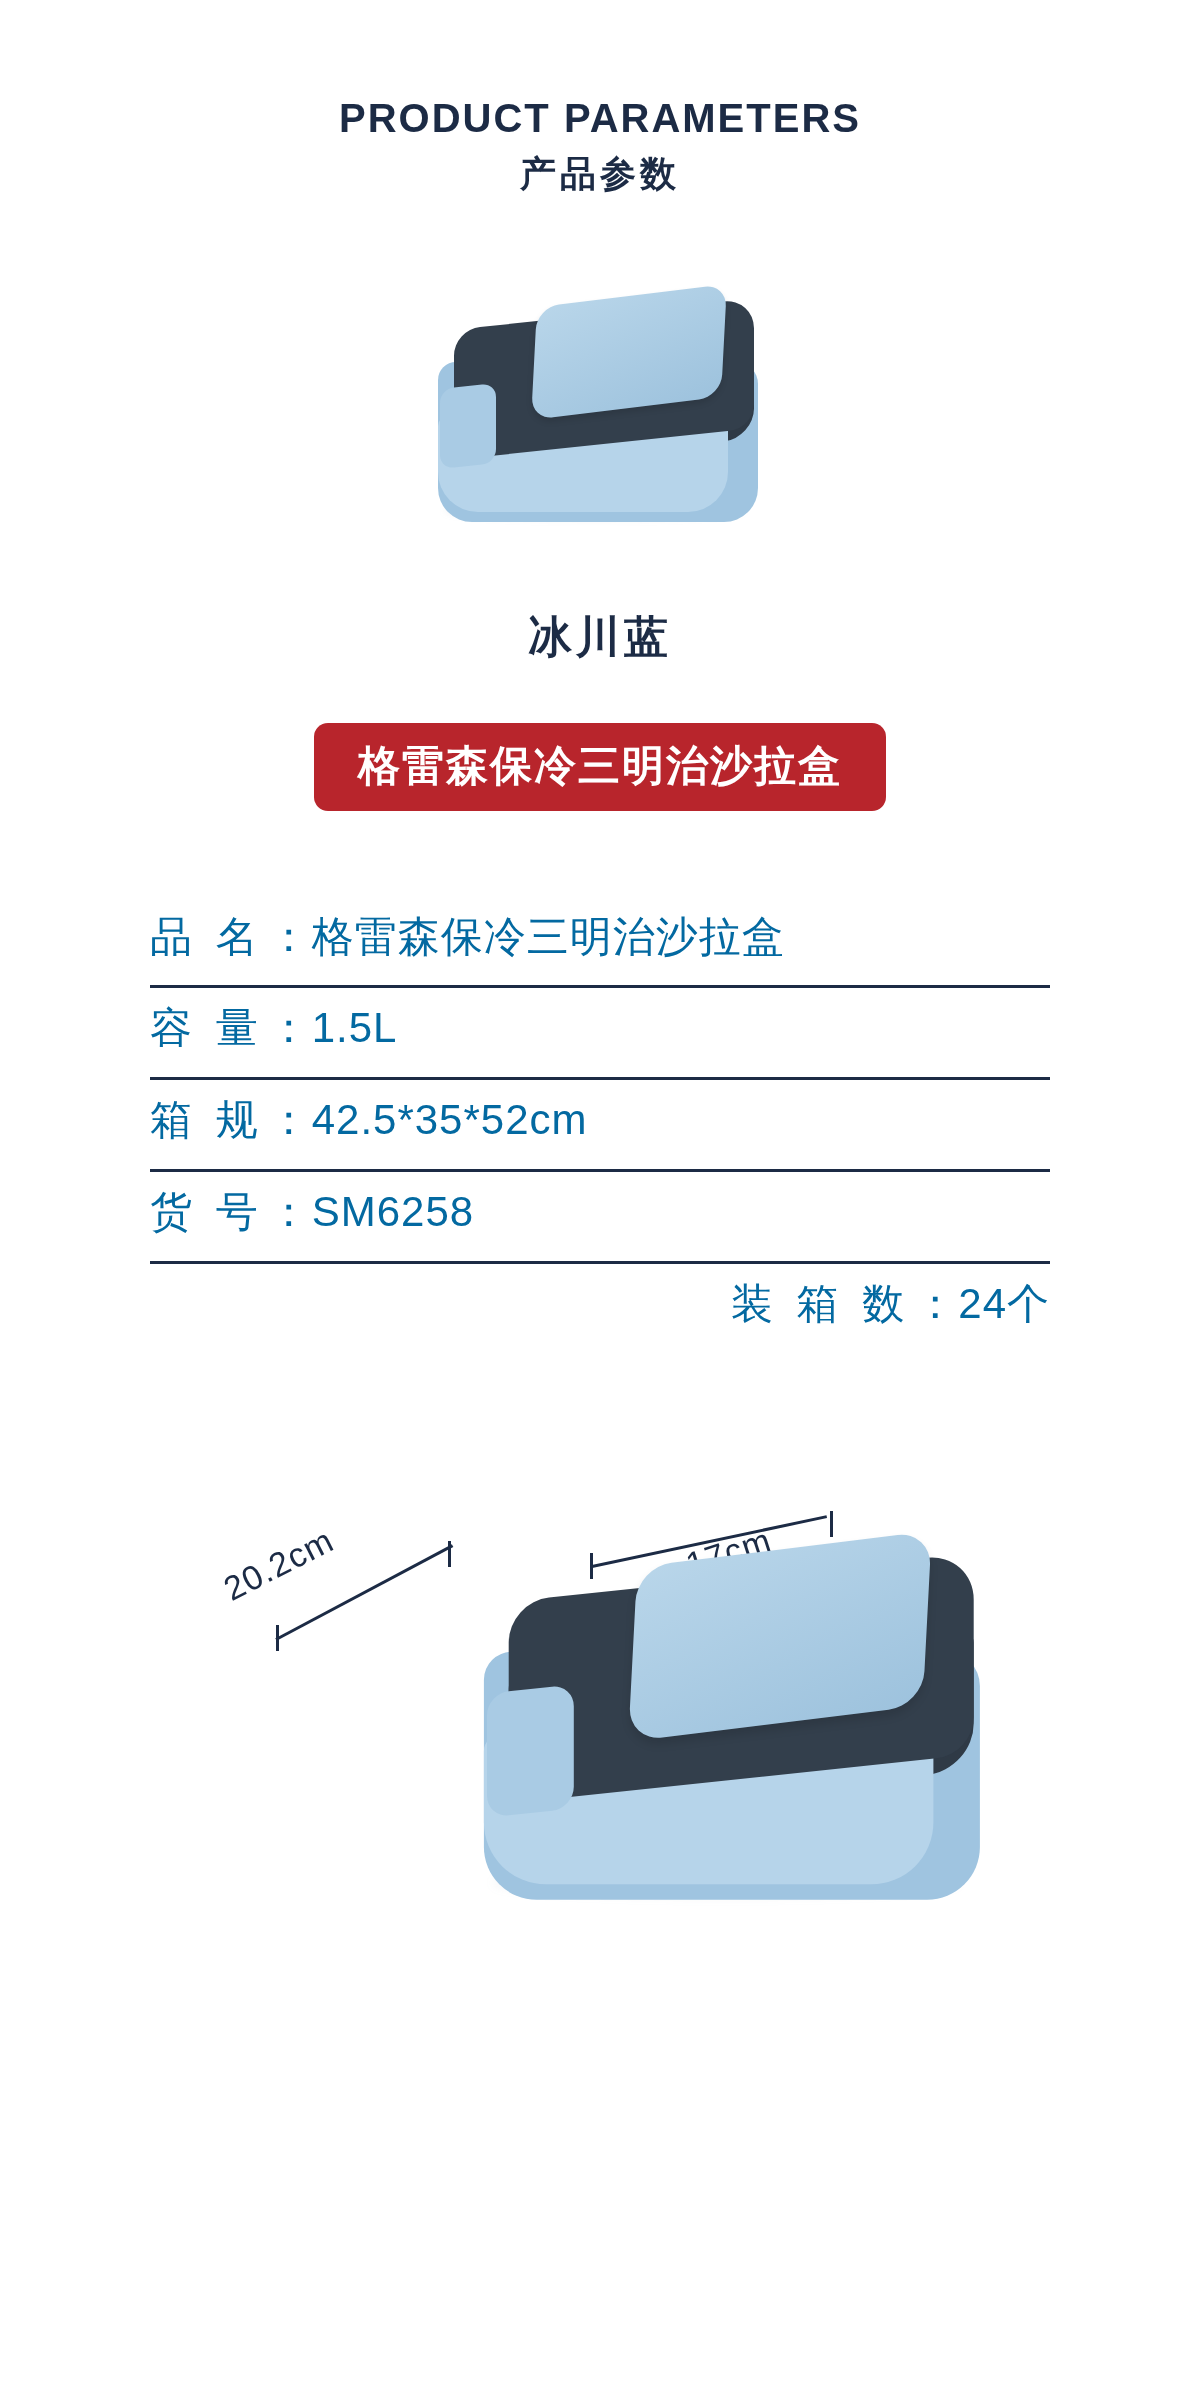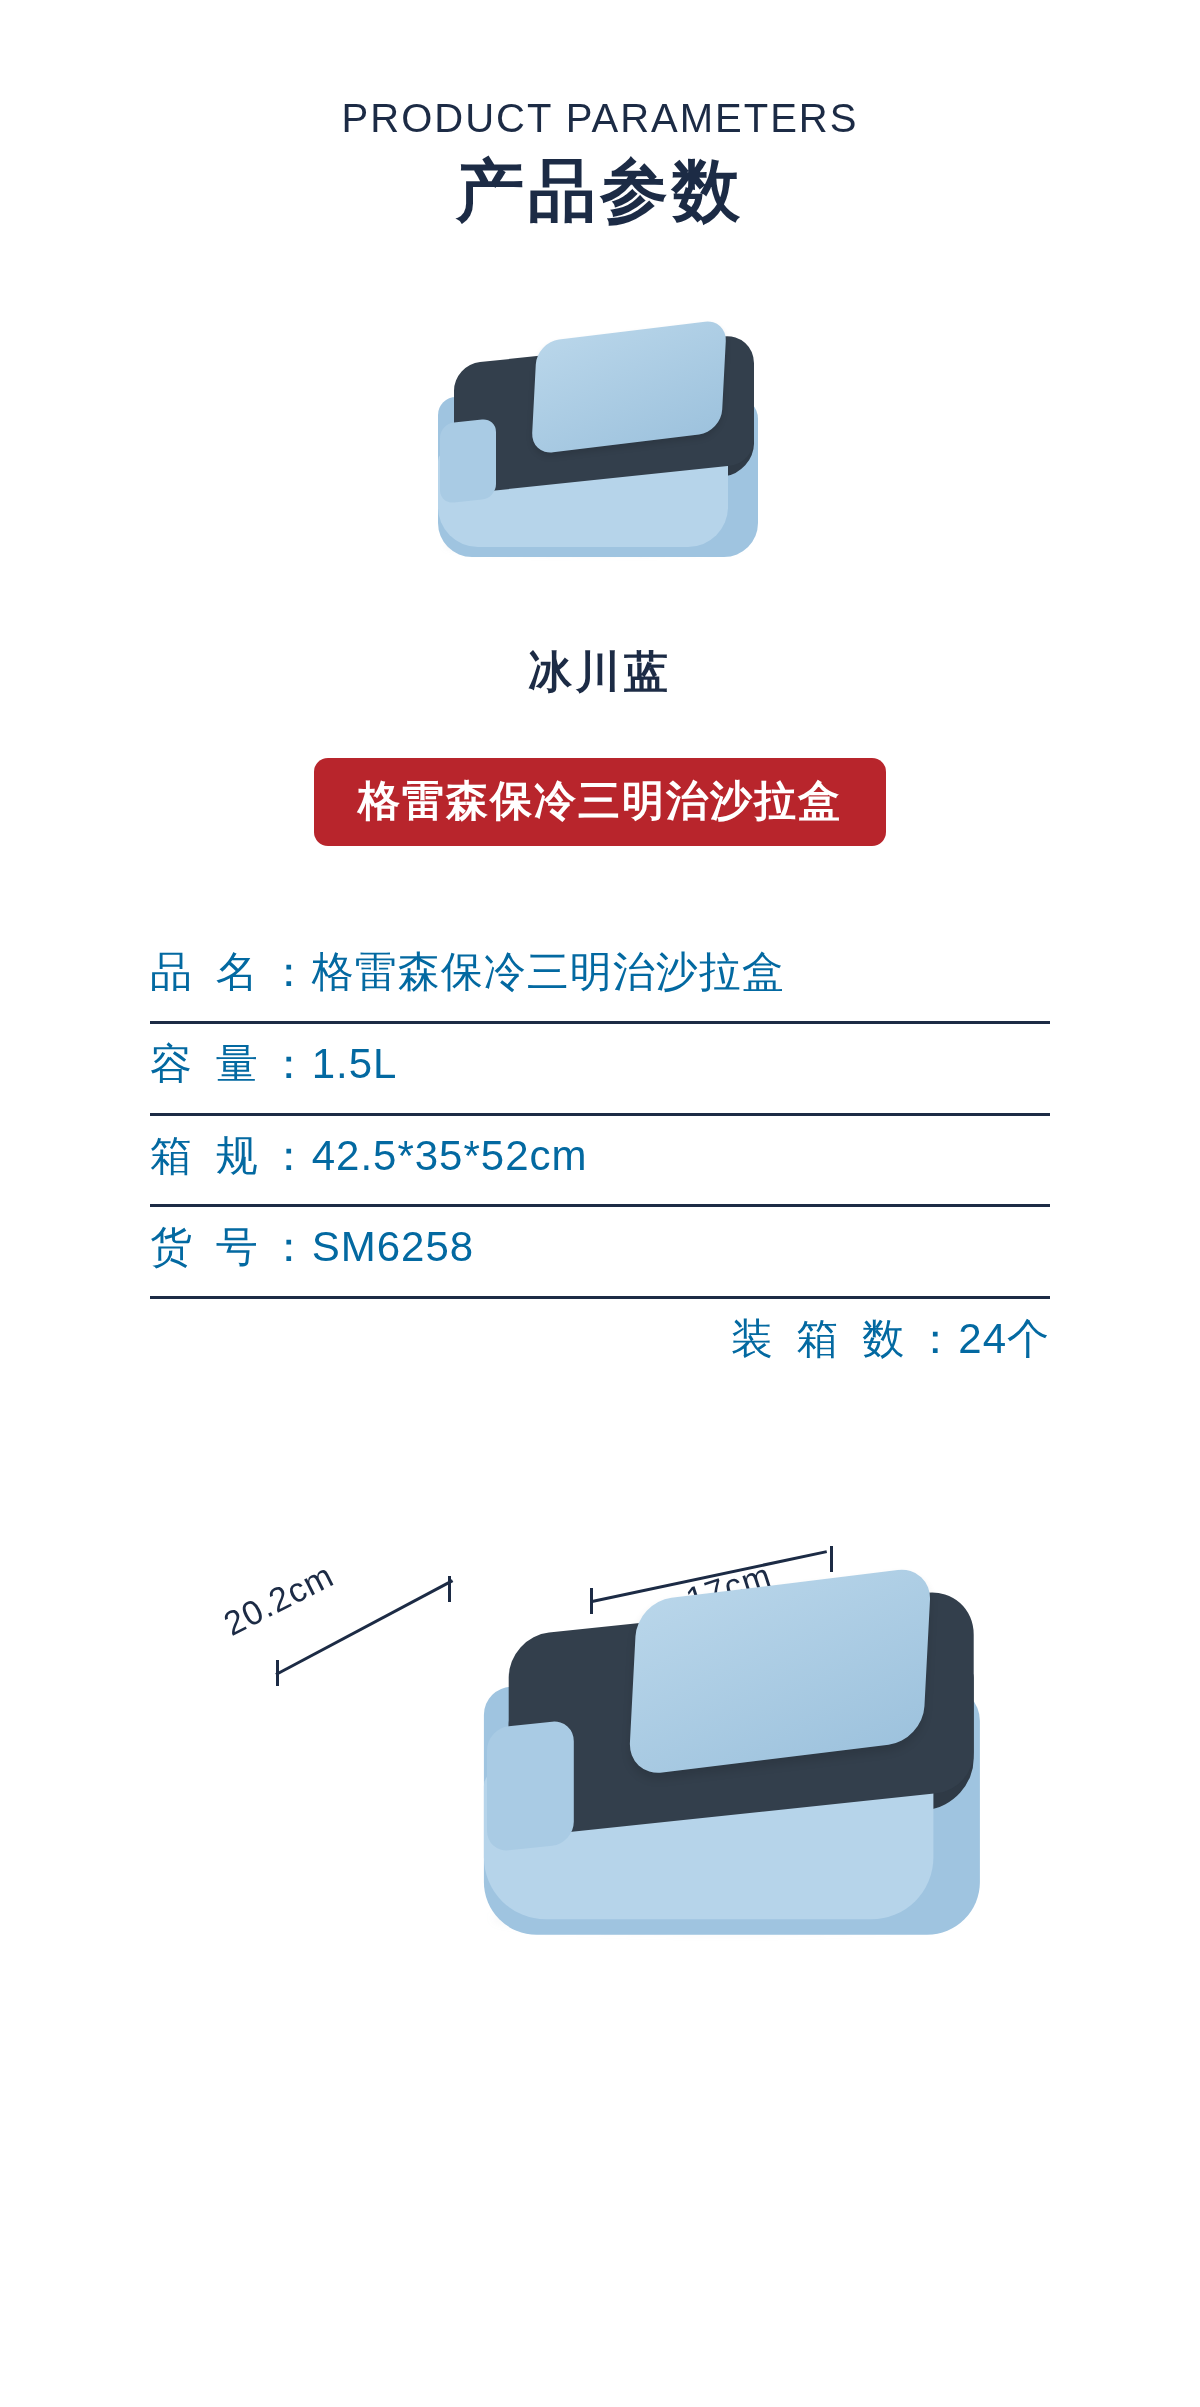--- a/index.html
+++ b/index.html
@@ -24,33 +24,32 @@
     position: relative;
   }
 
   
   .header {
     padding-top: 96px;
     text-align: center;
   }
   .header-en {
     font-size: 40px;
-    font-weight: normal;
+    font-weight: bold;
     letter-spacing: 2px;
     color: #1c2b45;
     line-height: 1.1;
   }
   .header-cn {
     margin-top: 14px;
-    font-size: 68px;
+    font-size: 36px;
     font-weight: bold;
     color: #1c2b45;
     letter-spacing: 4px;
     line-height: 1.1;
-    font-family: Liberation Serif, serif;
   }
 
   
   .variants {
     margin-top: 72px;
     display: flex;
     justify-content: center;
   }
   .variant {
     width: 430px;

